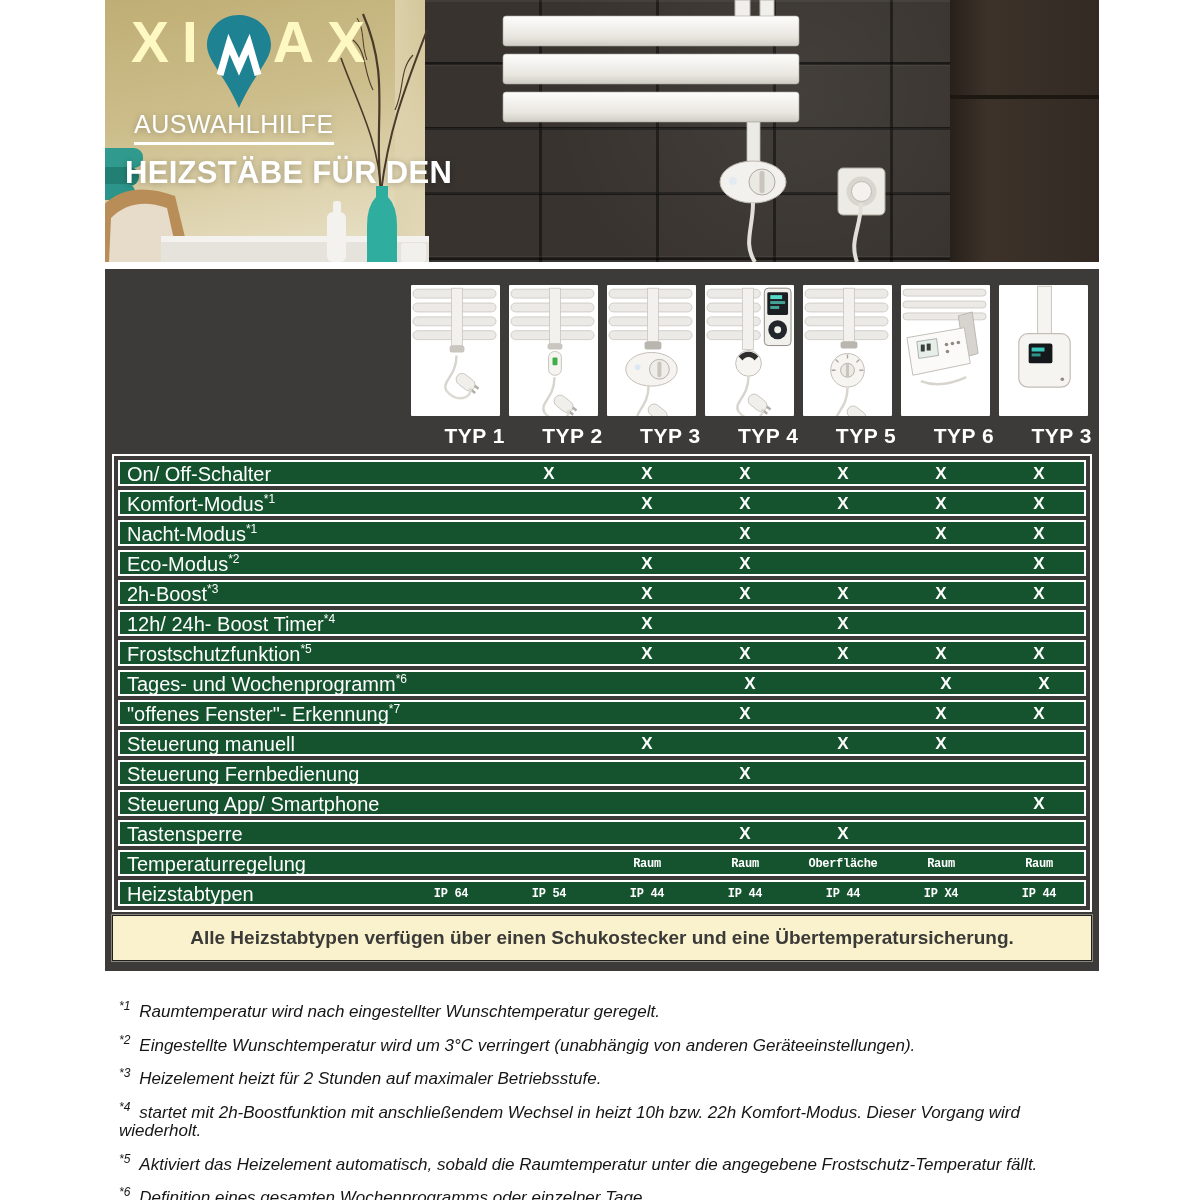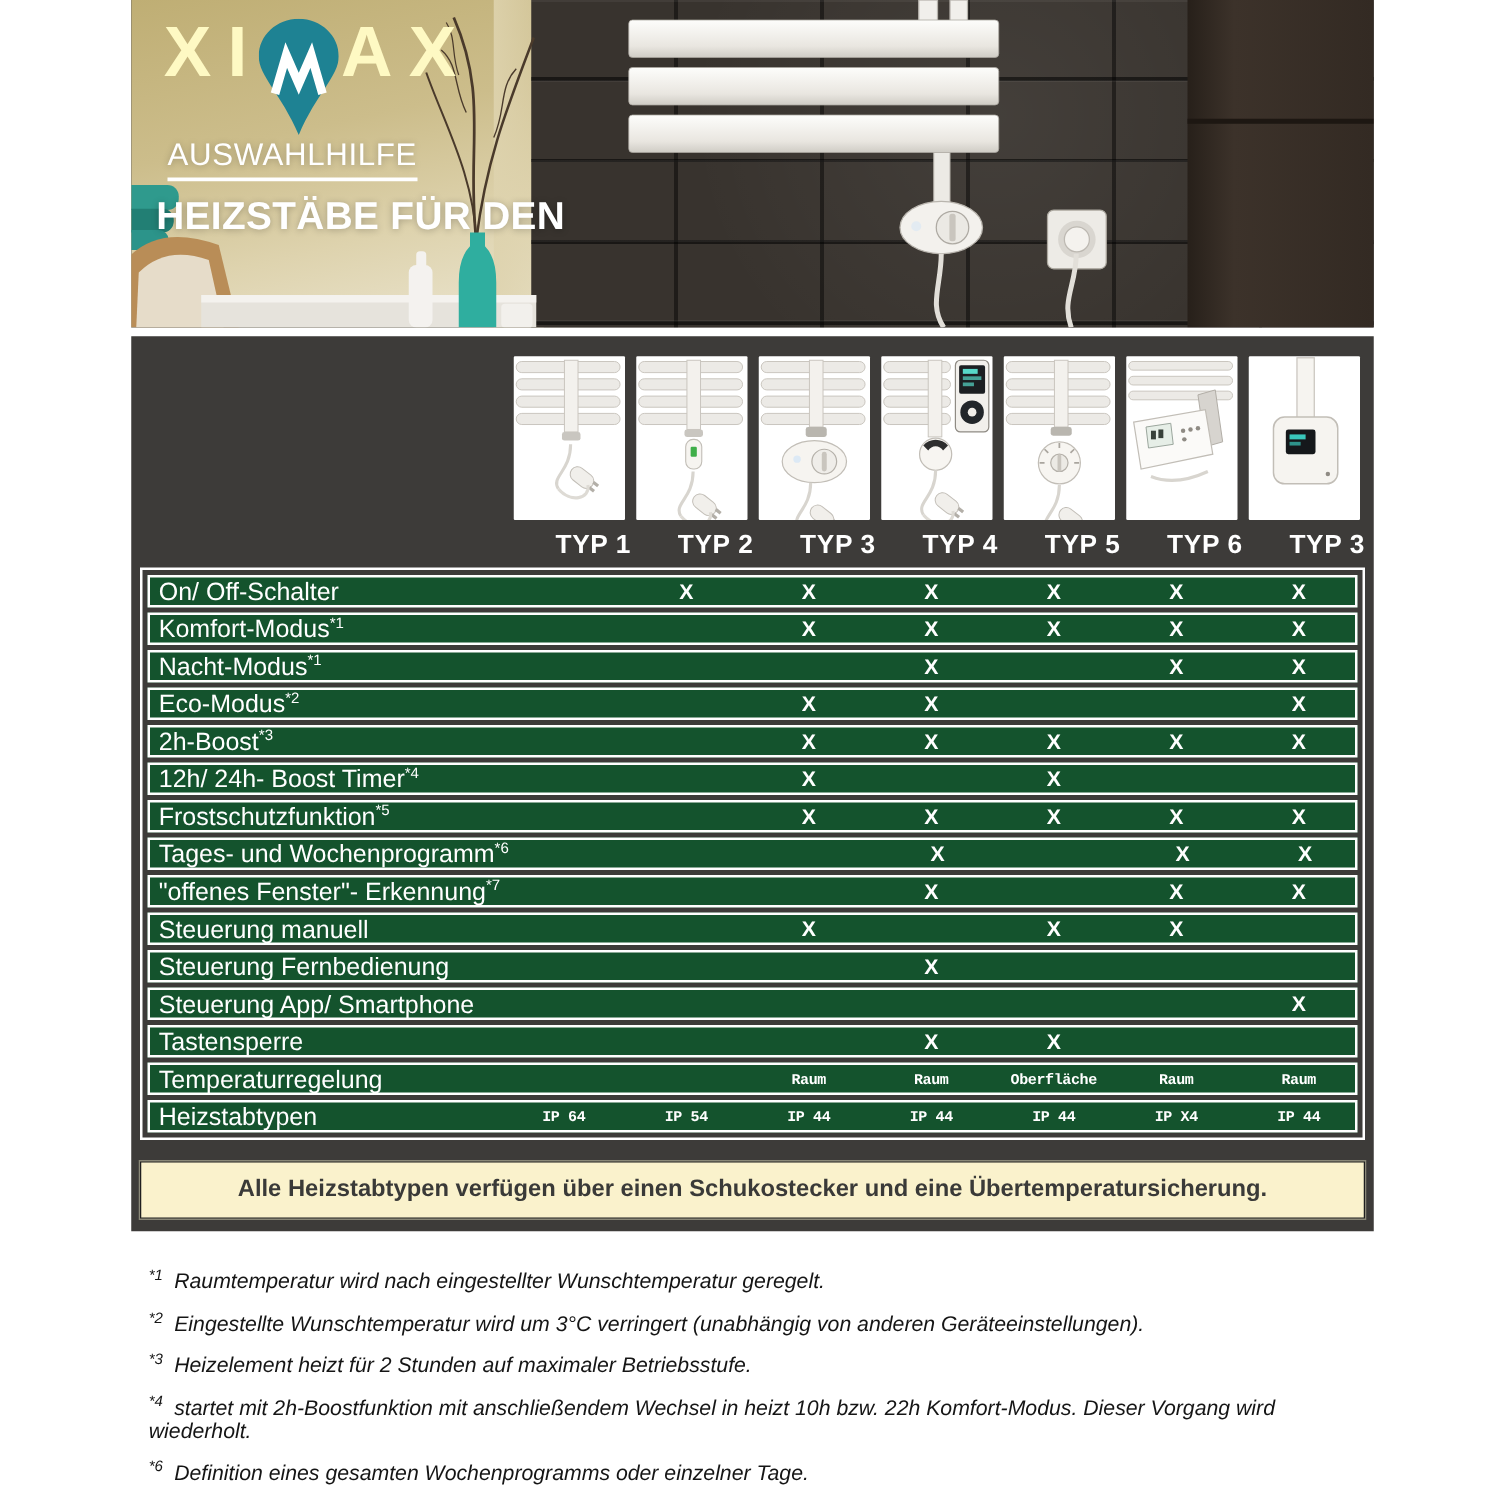--- a/index.html
+++ b/index.html
@@ -69,21 +69,21 @@
     font-size: 20px; white-space: nowrap; line-height: 20px;
   }
   .row-label sup { font-size: 12px; }
   .cell {
     flex: 0 0 98px; text-align: center; color: #ffffff;
     font-weight: bold; font-size: 17px; line-height: 20px;
   }
   .cell.longval { font-size: 12px; letter-spacing: -0.3px; font-family: Liberation Mono, monospace; }
 
   .notice {
-    margin-top: 17px; height: 46px; background: #faf2cc;
+    margin-top: 3px; height: 46px; background: #faf2cc;
     border: 1px solid #1f1f1f; outline: 1px solid #8a8878;
     display: flex; align-items: center; justify-content: center;
   }
   .notice span { font-weight: bold; font-size: 19px; color: #3a3a38; }
 
   
   .footnotes { padding: 26px 0 0 14px; }
   .fn { font-style: italic; font-size: 17px; color: #151515; margin-bottom: 10px; line-height: 18px; }
   .fn sup { font-size: 12px; margin-right: 9px; }
 </style>
@@ -485,16 +485,17 @@
     <div class="notice">
       <span>Alle Heizstabtypen verfügen über einen Schukostecker und eine Übertemperatursicherung.</span>
     </div>
   </div>
 
   <div class="footnotes" id="footnotes">
       <div class="fn"><sup>*1</sup><span>Raumtemperatur wird nach eingestellter Wunschtemperatur geregelt.</span></div>
       <div class="fn"><sup>*2</sup><span>Eingestellte Wunschtemperatur wird um 3°C verringert (unabhängig von anderen Geräteeinstellungen).</span></div>
       <div class="fn"><sup>*3</sup><span>Heizelement heizt für 2 Stunden auf maximaler Betriebsstufe.</span></div>
       <div class="fn"><sup>*4</sup><span>startet mit 2h-Boostfunktion mit anschließendem Wechsel in heizt 10h bzw. 22h Komfort-Modus. Dieser Vorgang wird wiederholt.</span></div>
+      <div class="fn"><sup>*5</sup><span>Aktiviert das Heizelement automatisch, sobald die Raumtemperatur unter die angegebene Frostschutz-Temperatur fällt.</span></div>
       <div class="fn"><sup>*6</sup><span>Definition eines gesamten Wochenprogramms oder einzelner Tage.</span></div>
     </div>
 
 </div>
 
 </body></html>

